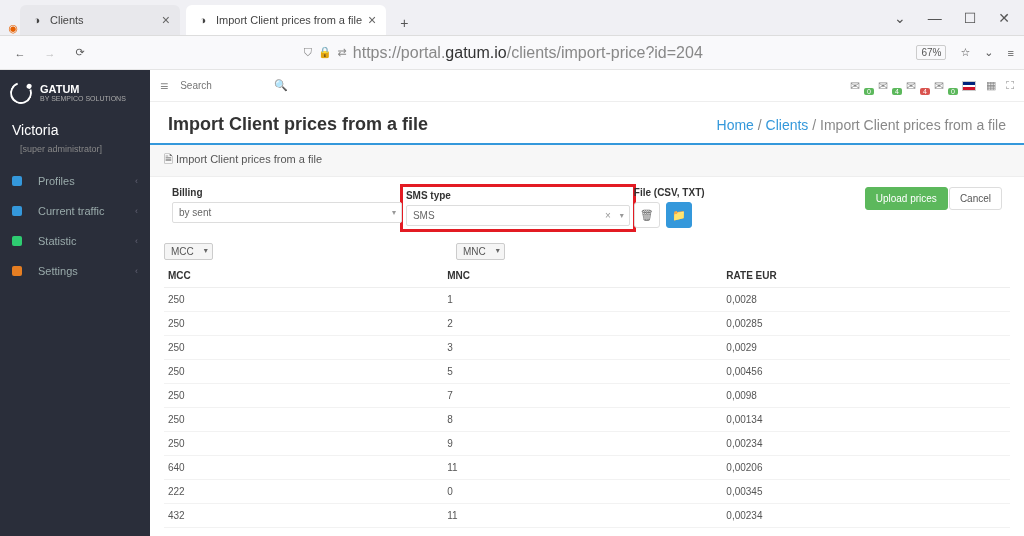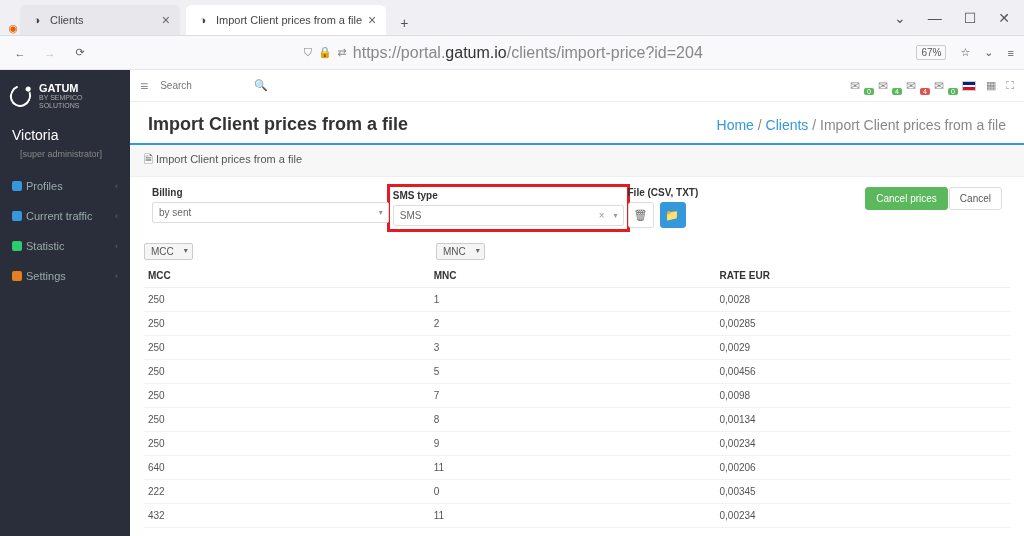--- a/index.html
+++ b/index.html
@@ -21,29 +21,29 @@
   .nav-btn.disabled { color: #bbb; }
   .url-wrap { flex: 1; display: flex; align-items: center; gap: 6px; justify-content: center; }
   .url-icons { display:flex; gap:6px; color:#888; }
   .url-text { color: #888; font-size: 16px; }
   .url-text .host { color: #333; }
   .right-icons { display: flex; gap: 14px; color: #555; align-items:center; }
   .zoom-badge { font-size: 10px; border:1px solid #ccc; border-radius:2px; padding:1px 4px; color:#555;}
 
   
   .app { display: flex; height: calc(536px - 70px); }
-  .sidebar { width: 130px; background: #2a2e3a; color: #c8c8d0; display: flex; flex-direction: column; font-size: 11px; }
+  .sidebar { width: 150px; background: #2a2e3a; color: #c8c8d0; display: flex; flex-direction: column; font-size: 11px; }
   .logo-block { padding: 12px 10px; display:flex; align-items:center; gap:8px;}
   .logo-mark { width:22px; height:22px; border:2px solid #fff; border-radius:50%; border-top-color:transparent; transform:rotate(25deg); position:relative;}
   .logo-mark::after{content:"";width:5px;height:5px;background:#fff;border-radius:50%;position:absolute;top:-3px;right:2px;}
   .logo-text { font-size:11px; font-weight:bold; color:#fff; line-height:1.1;}
   .logo-text small{ font-size:7px; font-weight:normal; display:block; color:#aaa;}
   .user-name { padding: 6px 12px; font-size: 14px; color:#fff; }
   .user-role { padding: 0 20px 12px; font-size: 9px; color:#888; }
-  .side-item { padding: 9px 12px; display:flex; align-items:center; gap:4px; cursor:pointer; color:#9aa; position:relative;}
+  .side-item { padding: 9px 12px; display:flex; align-items:center; gap:16px; cursor:pointer; color:#9aa; position:relative;}
   .side-item .chev { margin-left:auto; font-size:9px; color:#667;}
   .si-icon { width:10px; height:10px; display:inline-block;}
 
   .main { flex:1; background:#fff; overflow:auto; }
   .topbar { height: 32px; display:flex; align-items:center; padding:0 10px; gap:10px; border-bottom:1px solid #eee;}
   .hamburger { color:#888; cursor:pointer; font-size:14px;}
   .search-box { flex:0 0 110px; position:relative;}
   .search-box input { width:100%; border:none; border-bottom:1px solid transparent; padding:4px 20px 4px 2px; font-size:10px; background:transparent; color:#666;}
   .search-box .sicon{ position:absolute; right:0; top:3px; color:#888;}
   .badges { margin-left:auto; display:flex; gap:10px; align-items:center;}
@@ -216,21 +216,21 @@
           </div>
         </div>
         <div class="form-col">
           <span class="form-label">File (CSV, TXT)</span>
           <div style="display:flex; gap:6px;">
             <div class="icon-btn">🗑</div>
             <div class="icon-btn blue">📁</div>
           </div>
         </div>
         <div class="form-col small">
-          <button class="btn green">Cancel prices</button>
+          <button class="btn green">Upload prices</button>
         </div>
         <div class="form-col small">
           <button class="btn">Cancel</button>
         </div>
       </div>
 
       <div class="filter-row">
         <div class="filter-col1"><span class="mini-select">MCC</span></div>
         <div class="filter-col2"><span class="mini-select">MNC</span></div>
       </div>

